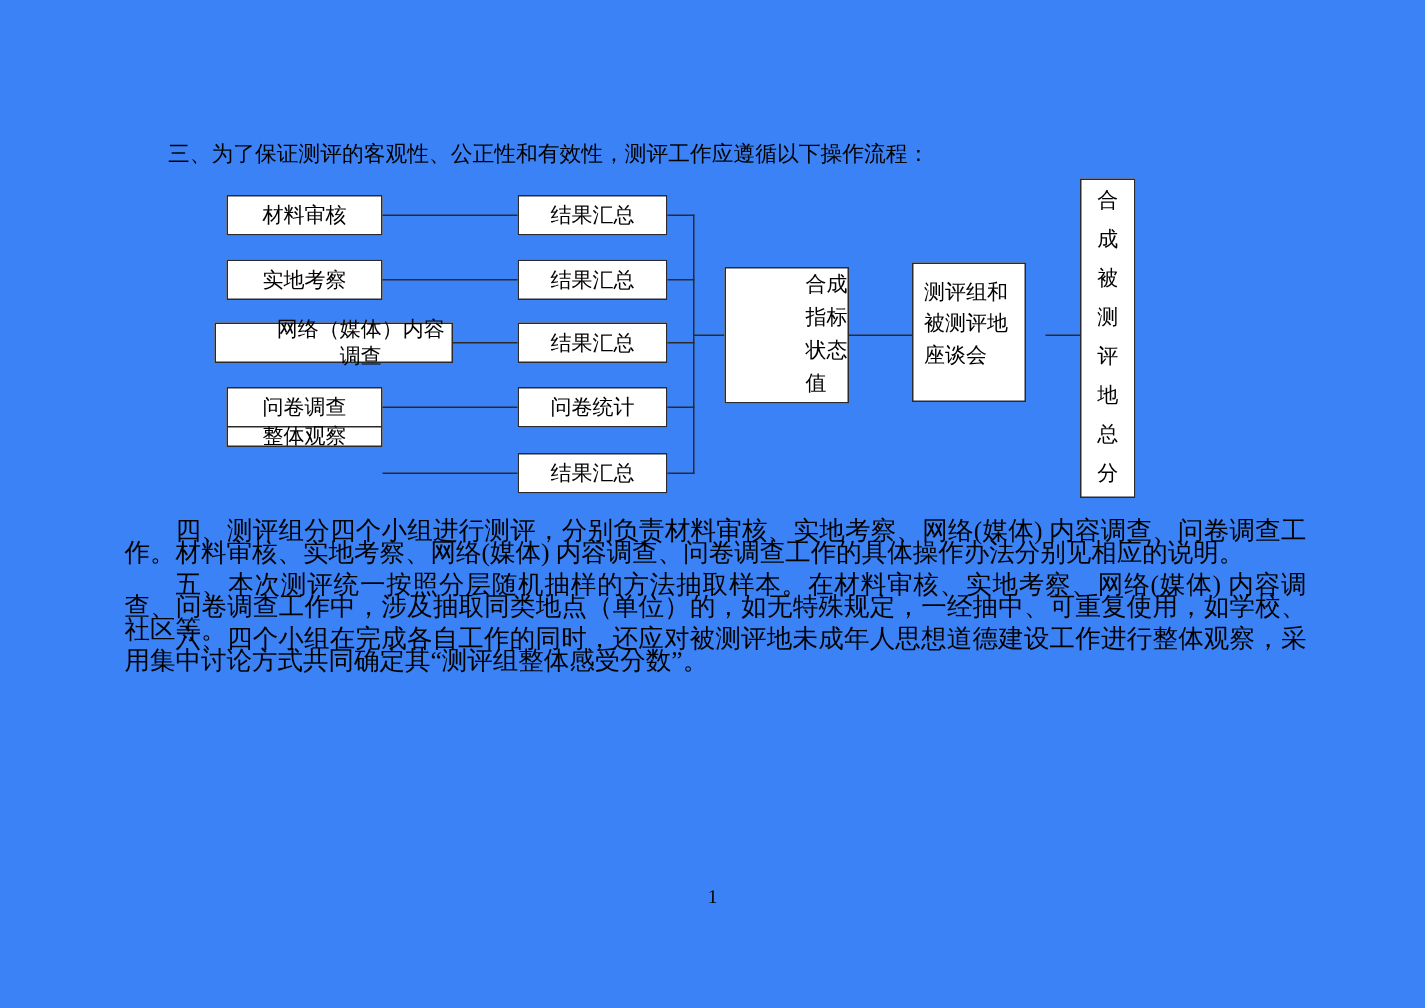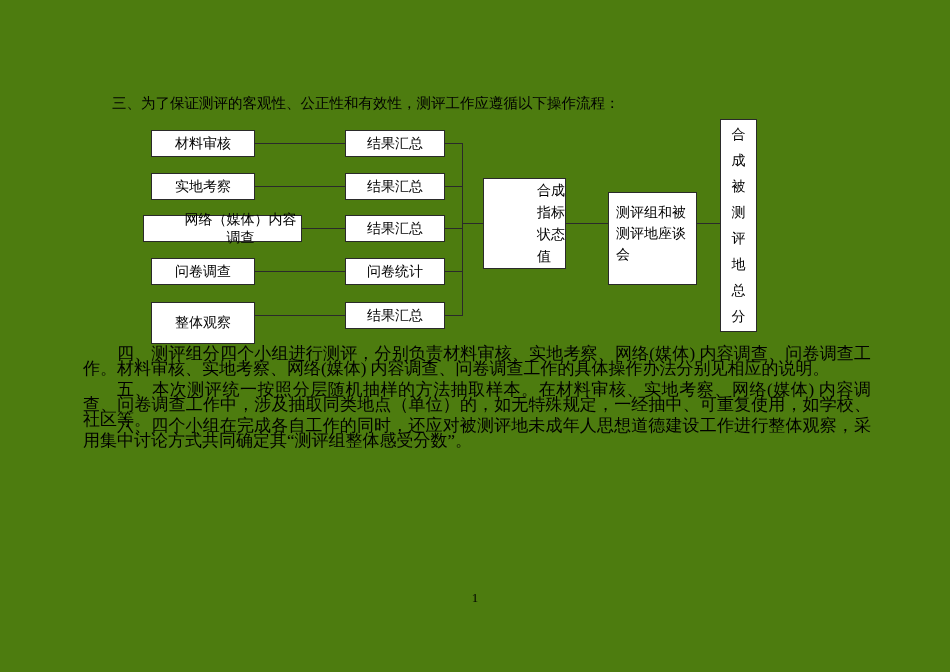--- a/index.html
+++ b/index.html
@@ -5,21 +5,21 @@
   * { margin: 0; padding: 0; box-sizing: border-box; }
   html, body { background: #ffffff; }
   body {
     font-family: "Liberation Serif", "DejaVu Serif", serif;
     color: #000;
   }
   .page {
     position: relative;
     width: 950px;
     height: 672px;
-    background: #4d7c0f;
+    background: #3b82f6;
     overflow: hidden;
   }
   .intro {
     position: absolute;
     left: 83px;
     top: 94px;
     width: 800px;
     font-size: 14.5px;
     line-height: 18px;
     text-indent: 2em;
@@ -90,21 +90,21 @@
 <div class="page">
 
   <p class="intro">三、为了保证测评的客观性、公正性和有效性，测评工作应遵循以下操作流程：</p>
 
   <div>
 
     <div class="flow-box" style="left:151px; top:130px; width:104px; height:27px;">材料审核</div>
     <div class="flow-box" style="left:151px; top:173px; width:104px; height:27px;">实地考察</div>
     <div class="flow-box" style="left:143px; top:215px; width:159px; height:27px;padding-left:36px;">网络（媒体）内容调查</div>
     <div class="flow-box" style="left:151px; top:258px; width:104px; height:27px;">问卷调查</div>
-    <div class="flow-box" style="left:151px; top:302px; width:104px; height:42px;">整体观察</div>
+    <div class="flow-box" style="left:151px; top:284px; width:104px; height:14px;">整体观察</div>
 
     <div class="flow-box" style="left:345px; top:130px; width:100px; height:27px;">结果汇总</div>
     <div class="flow-box" style="left:345px; top:173px; width:100px; height:27px;">结果汇总</div>
     <div class="flow-box" style="left:345px; top:215px; width:100px; height:27px;">结果汇总</div>
     <div class="flow-box" style="left:345px; top:258px; width:100px; height:27px;text-align:right;">问卷统计</div>
     <div class="flow-box" style="left:345px; top:302px; width:100px; height:27px;">结果汇总</div>
 
     <div class="hline" style="left:255px; top:143px; width:90px;"></div>
     <div class="hline" style="left:255px; top:186px; width:90px;"></div>
     <div class="hline" style="left:302px; top:228px; width:43px;"></div>
@@ -123,21 +123,21 @@
 
     <div class="flow-box merge-box" style="left:483px; top:178px; width:83px; height:91px;padding-left:40px;">
       <div class="merge-inner">
         <span style="display:block;">合成指标</span>
         <span style="display:block;">状态值</span>
       </div>
     </div>
 
     <div class="hline" style="left:566px; top:223px; width:42px;"></div>
 
-    <div class="flow-box meeting-box" style="left:608px; top:192px; width:89px; height:93px;">
+    <div class="flow-box meeting-box" style="left:608px; top:175px; width:76px; height:93px;">
       <div class="meeting-inner">测评组和被测评地座谈会</div>
     </div>
 
     <div class="hline" style="left:697px; top:223px; width:23px;"></div>
 
     <div class="flow-box final-box" style="left:720px; top:119px; width:37px; height:213px;">
       <div class="final-inner">合成被测评地总分</div>
     </div>
   </div>
 

